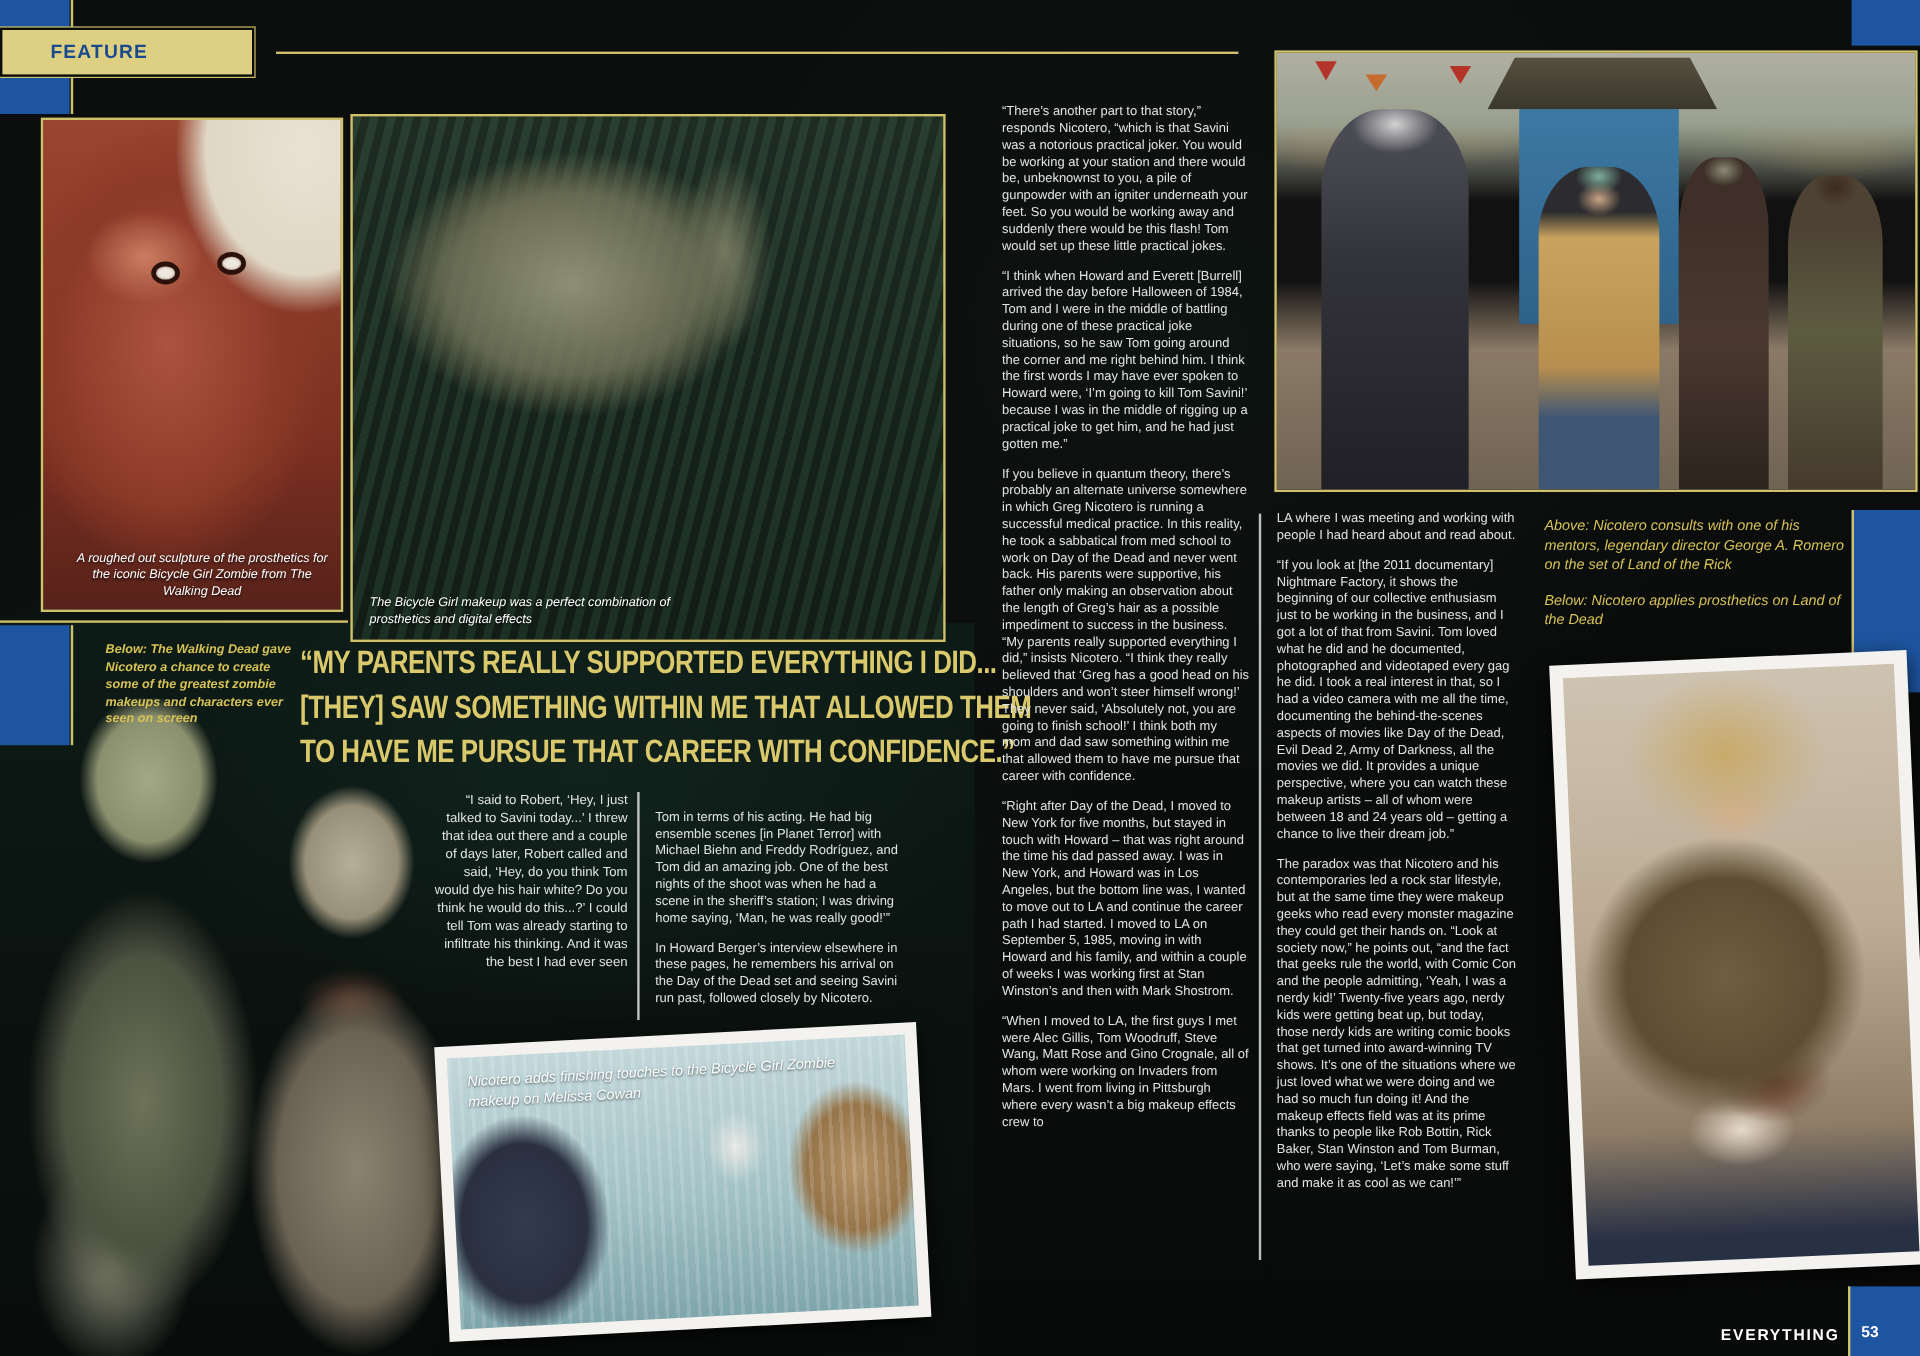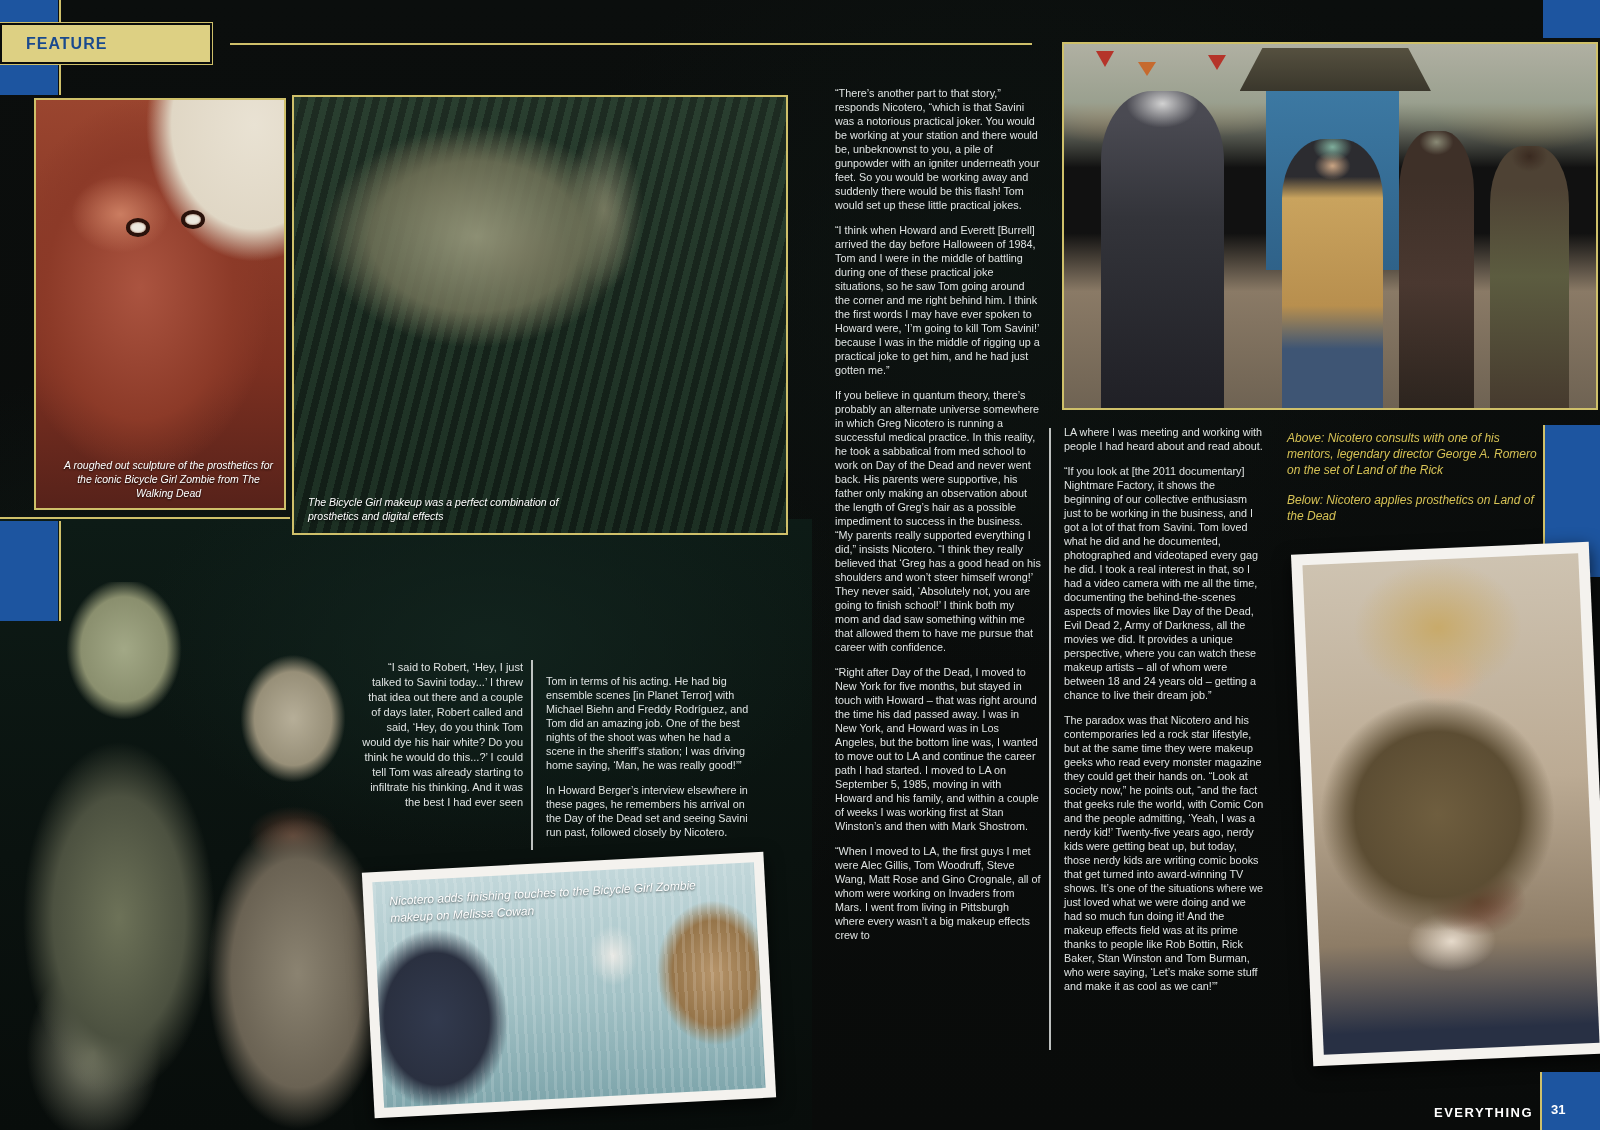--- a/index.html
+++ b/index.html
@@ -14,21 +14,21 @@
       radial-gradient(700px 600px at 62% 25%, rgba(14,22,19,.7) 0%, rgba(14,22,19,0) 65%),
       linear-gradient(180deg,#0b0e0d,#090b0a);
   }
   
   .blue-block{position:absolute;background:#1d55a0;}
   .gold-vline{position:absolute;width:2px;background:#cfc06a;}
   .gold-hline{position:absolute;height:2px;background:#cfc06a;}
   .feature-tag{
     position:absolute;left:2px;top:25px;width:208px;height:37px;background:#ddd083;
     box-shadow:0 0 0 2px #0a0c0b,0 0 0 3px #cfc06a;
-    display:flex;align-items:center;padding-left:24px;box-sizing:border-box;
+    display:flex;align-items:center;padding-left:40px;box-sizing:border-box;
     color:#1a4a8e;font-weight:bold;font-size:16px;letter-spacing:1px;text-align:center;
   }
   
   .teal-panel{position:absolute;left:0;top:519px;width:812px;height:611px;
     background:
       radial-gradient(500px 300px at 60% 20%, rgba(18,36,30,.9), rgba(18,36,30,0) 70%),
       linear-gradient(180deg,#0d1b16,#0a120f 55%,#080d0b);}
   
   .framed{position:absolute;border:2px solid #cfc06a;box-sizing:border-box;overflow:hidden;background:#111;}
   .photo-caption-white{
@@ -191,21 +191,27 @@
 
   <div class="gold-caption-lg" style="left:1287px;top:430px;width:252px;">
     <p>Above: Nicotero consults with one of his mentors, legendary director George A. Romero on the set of Land of the Rick</p>
     <p>Below: Nicotero applies prosthetics on Land of the Dead</p>
   </div>
 
   <div class="zombies">
     <div class="zomb1"></div>
     <div class="zomb2"></div>
   </div>
-
+  <div class="gold-caption" style="left:88px;top:534px;width:155px;">Below: The Walking Dead gave Nicotero a chance to create some of the greatest zombie makeups and characters ever seen on screen</div>
+
+  <div class="pull-quote">
+      <div class="quote-line">“MY PARENTS REALLY SUPPORTED EVERYTHING I DID...</div>
+      <div class="quote-line">[THEY] SAW SOMETHING WITHIN ME THAT ALLOWED THEM</div>
+      <div class="quote-line">TO HAVE ME PURSUE THAT CAREER WITH CONFIDENCE.”</div>
+    </div>
 
   <div class="col col-quote-wrap">
       <p>“I said to Robert, ‘Hey, I just talked to Savini today...’ I threw that idea out there and a couple of days later, Robert called and said, ‘Hey, do you think Tom would dye his hair white? Do you think he would do this...?’ I could tell Tom was already starting to infiltrate his thinking. And it was the best I had ever seen</p>
     </div>
   <div class="vdivider" style="left:531px;top:660px;height:190px;"></div>
   <div class="col col-left">
       <p>Tom in terms of his acting. He had big ensemble scenes [in Planet Terror] with Michael Biehn and Freddy Rodríguez, and Tom did an amazing job. One of the best nights of the shoot was when he had a scene in the sheriff’s station; I was driving home saying, ‘Man, he was really good!’”</p>
       <p>In Howard Berger’s interview elsewhere in these pages, he remembers his arrival on the Day of the Dead set and seeing Savini run past, followed closely by Nicotero.</p>
     </div>
   <div class="col col-mid">
@@ -227,16 +233,16 @@
       <div class="pol-caption">Nicotero adds finishing touches to the Bicycle Girl Zombie makeup on Melissa Cowan</div>
     </div>
   </div>
 
   <div class="polaroid pol-right">
     <div class="polaroid-inner"></div>
   </div>
 
   <div class="footer-section">EVERYTHING</div>
   <div class="page-number-box">
-    <span>31</span>
+    <span>53</span>
   </div>
 
 </div>
 
 </body></html>

